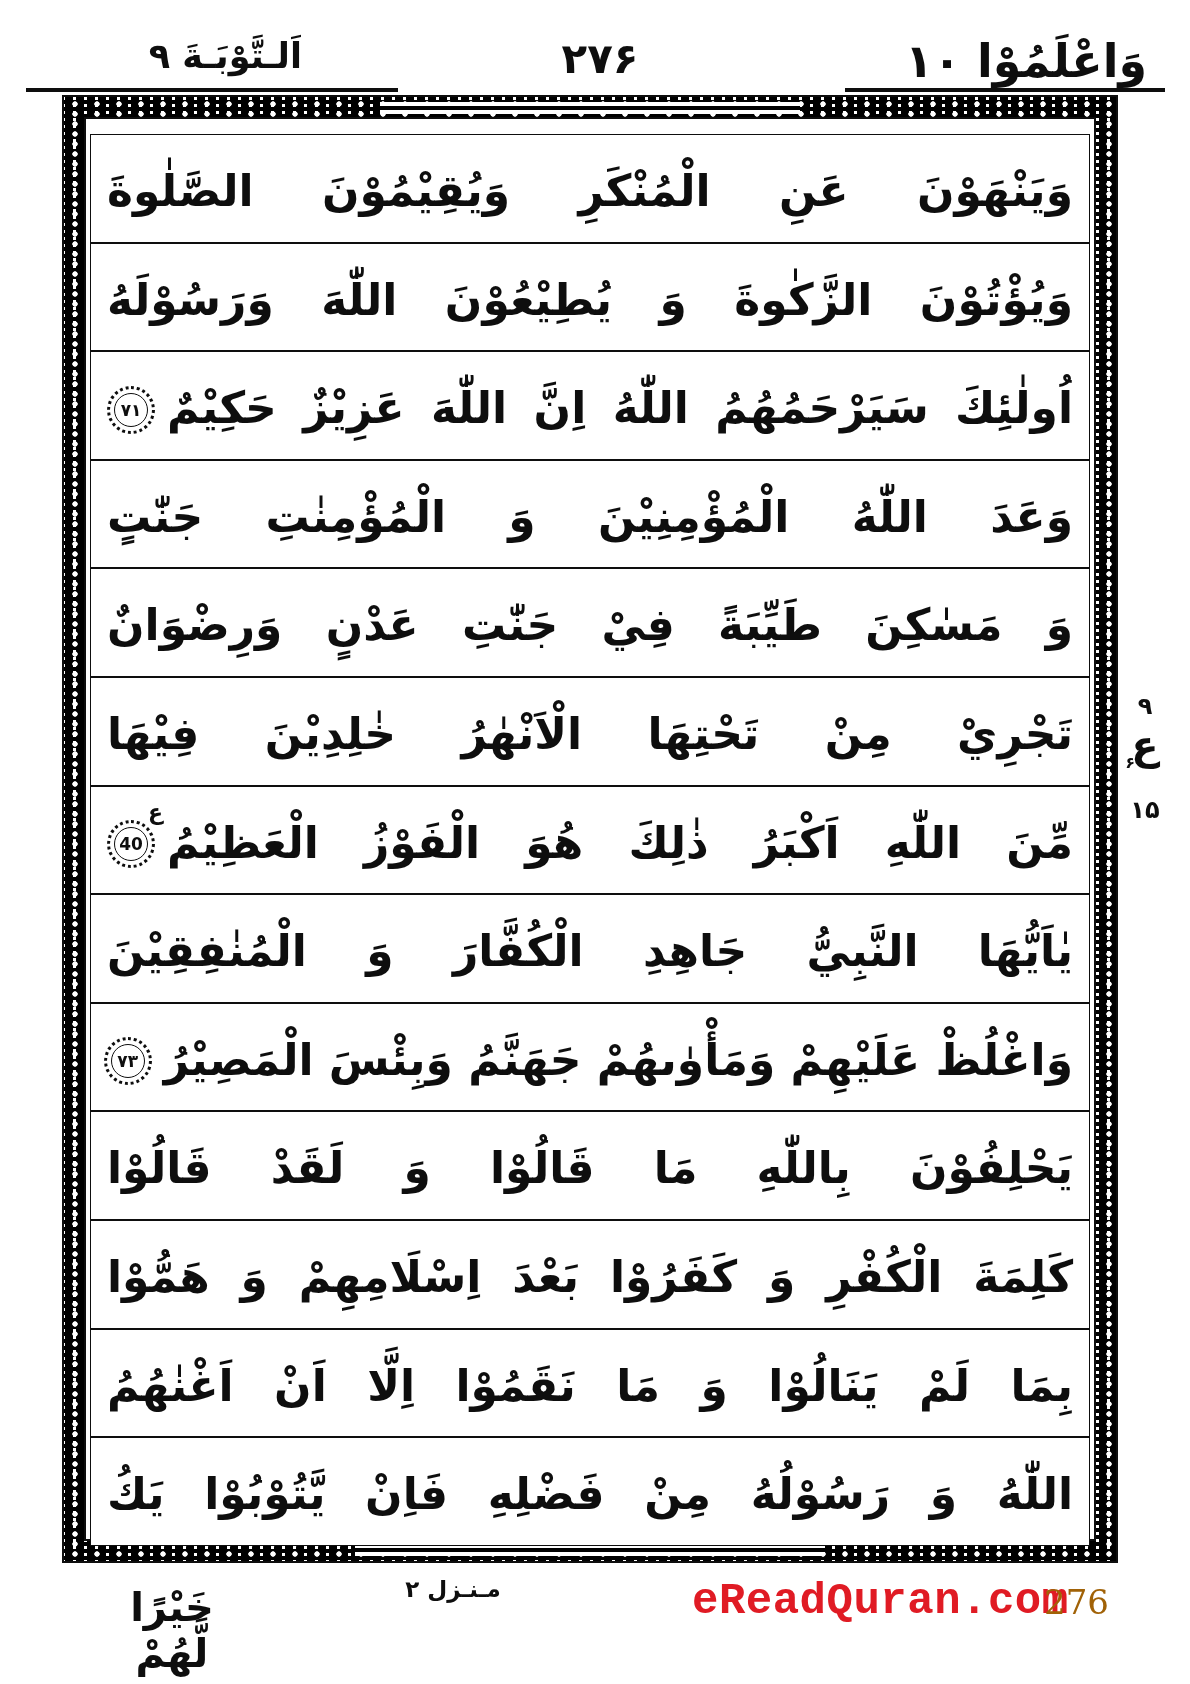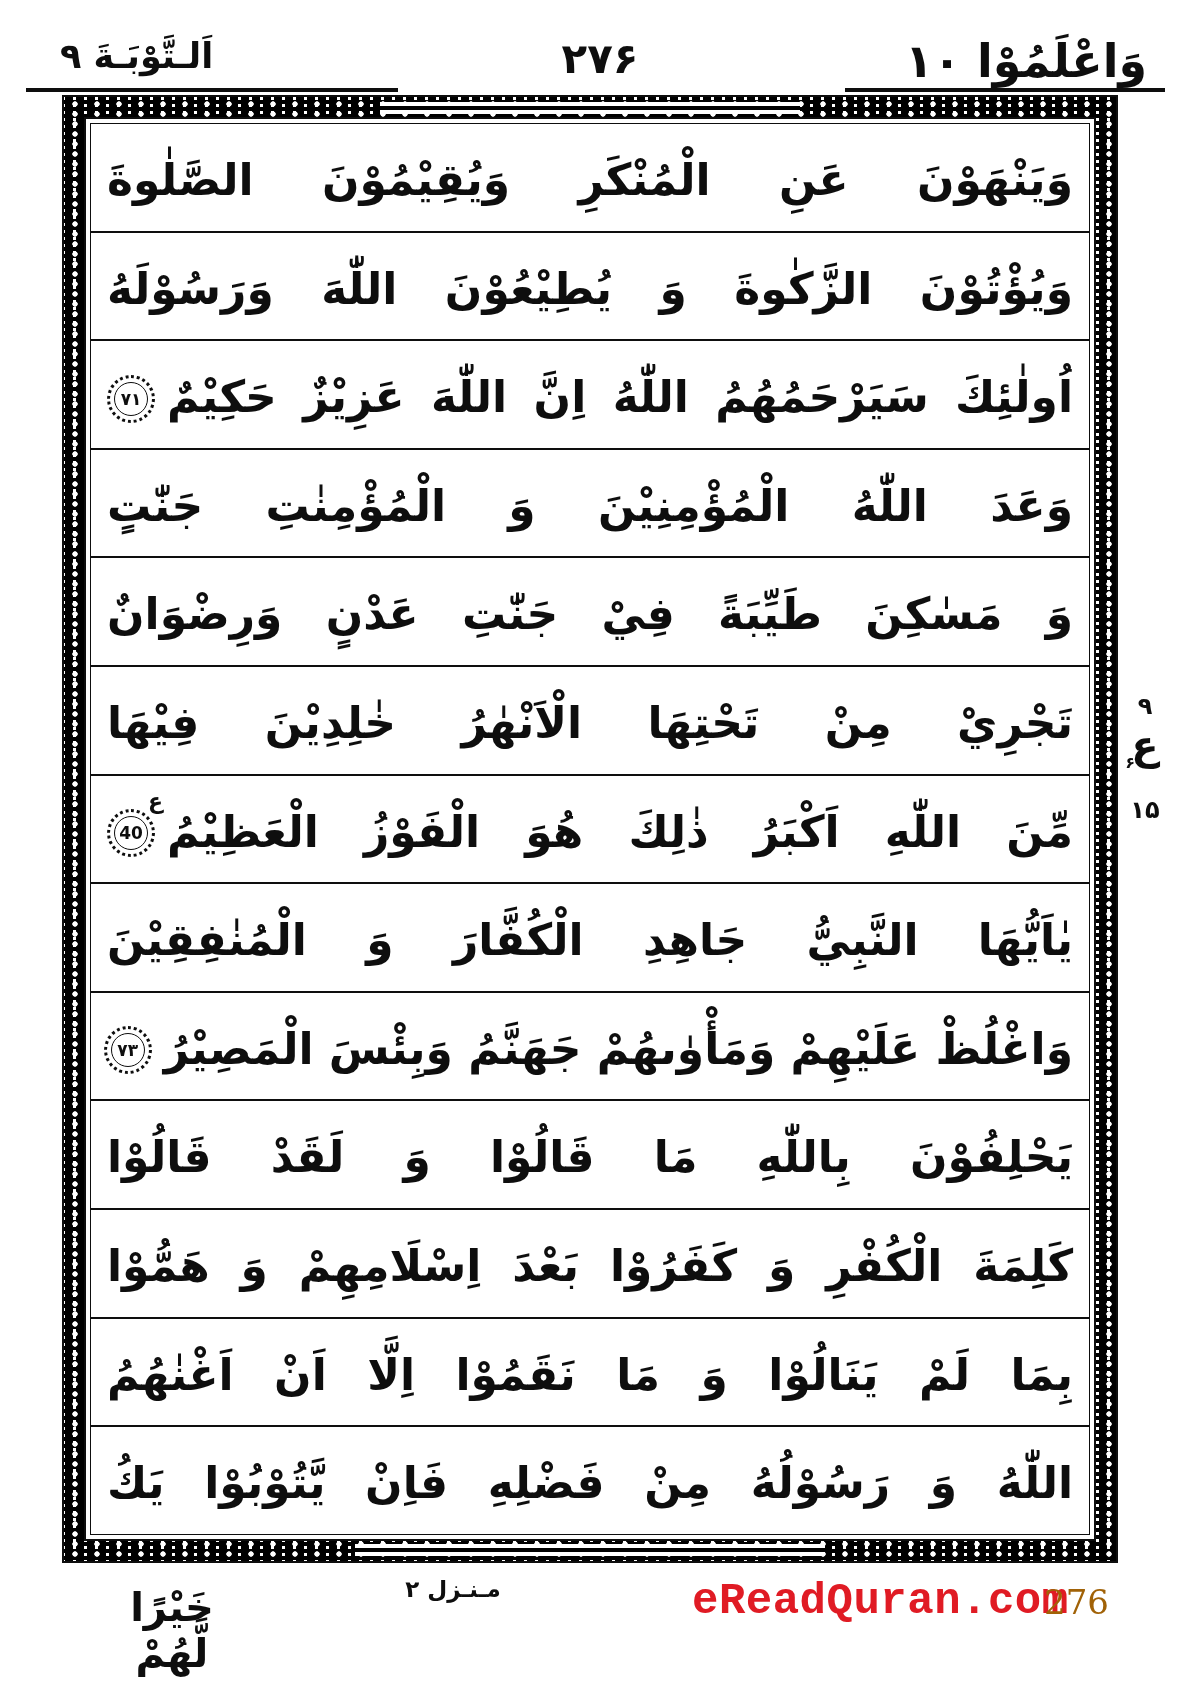--- a/index.html
+++ b/index.html
@@ -8,22 +8,22 @@
     position:relative;
     background:#ffffff;
     font-family:"DejaVu Sans", sans-serif;
     color:#0e0e0e;
     overflow:hidden;
   }
   .ar { direction:rtl; unicode-bidi:isolate; }
 
   
   .surah-label {
-    position:absolute; top:36px; left:60px; width:230px;
-    font-size:35px; font-weight:bold; text-align:left;
+    position:absolute; top:36px; left:72px; width:230px;
+    font-size:35px; font-weight:bold; text-align:right;
   }
   .page-number-arabic {
     position:absolute; top:34px; left:535px; width:130px;
     font-size:42px; font-weight:bold; text-align:center;
   }
   .juz-label {
     position:absolute; top:34px; right:14px; width:300px;
     font-size:46px; font-weight:bold; text-align:center;
   }
   .header-rule-left  { position:absolute; top:88px; left:26px;  width:372px; height:4px; background:#0e0e0e; }
@@ -52,20 +52,21 @@
     position:absolute; inset:20px;
     background:#fff;
     border:2px solid #0e0e0e;
     padding:4px;
   }
   .rows-box {
     width:100%; height:100%;
     border:1.5px solid #0e0e0e;
     display:flex; flex-direction:column;
     background:#fff;
+    margin-top:11px;
   }
 
   
   .quran-row {
     flex:1 1 0;
     display:flex; align-items:center; gap:12px;
     direction:rtl;
     padding:0 16px;
     border-bottom:2px solid #0e0e0e;
     overflow:hidden;

